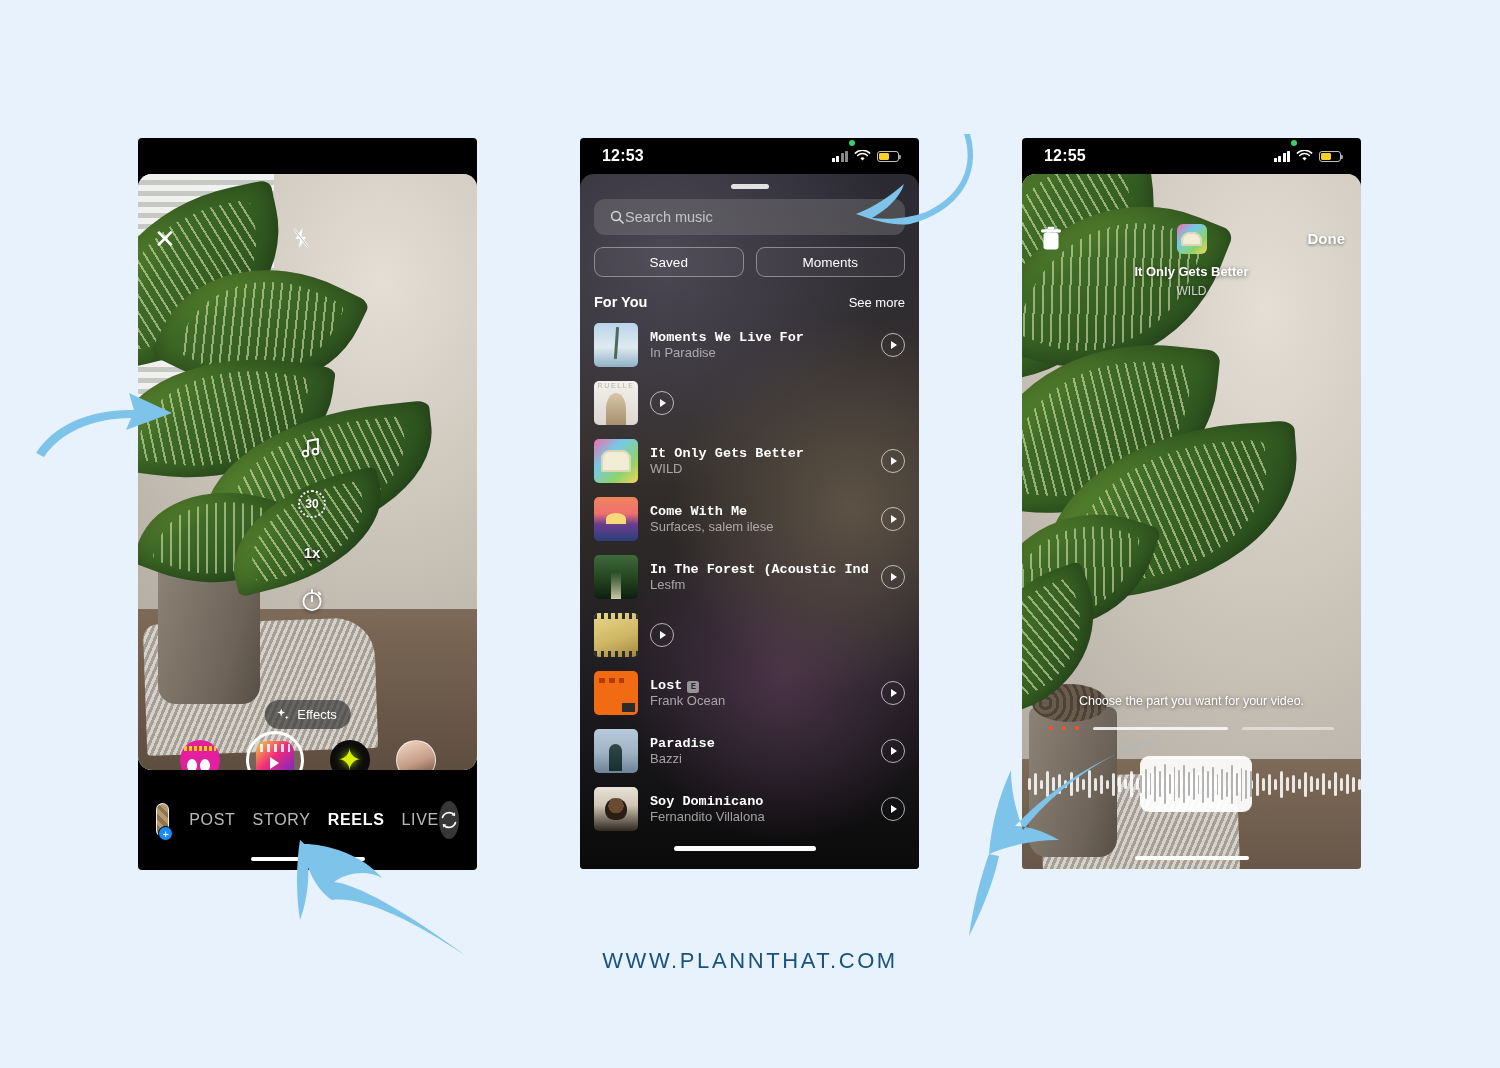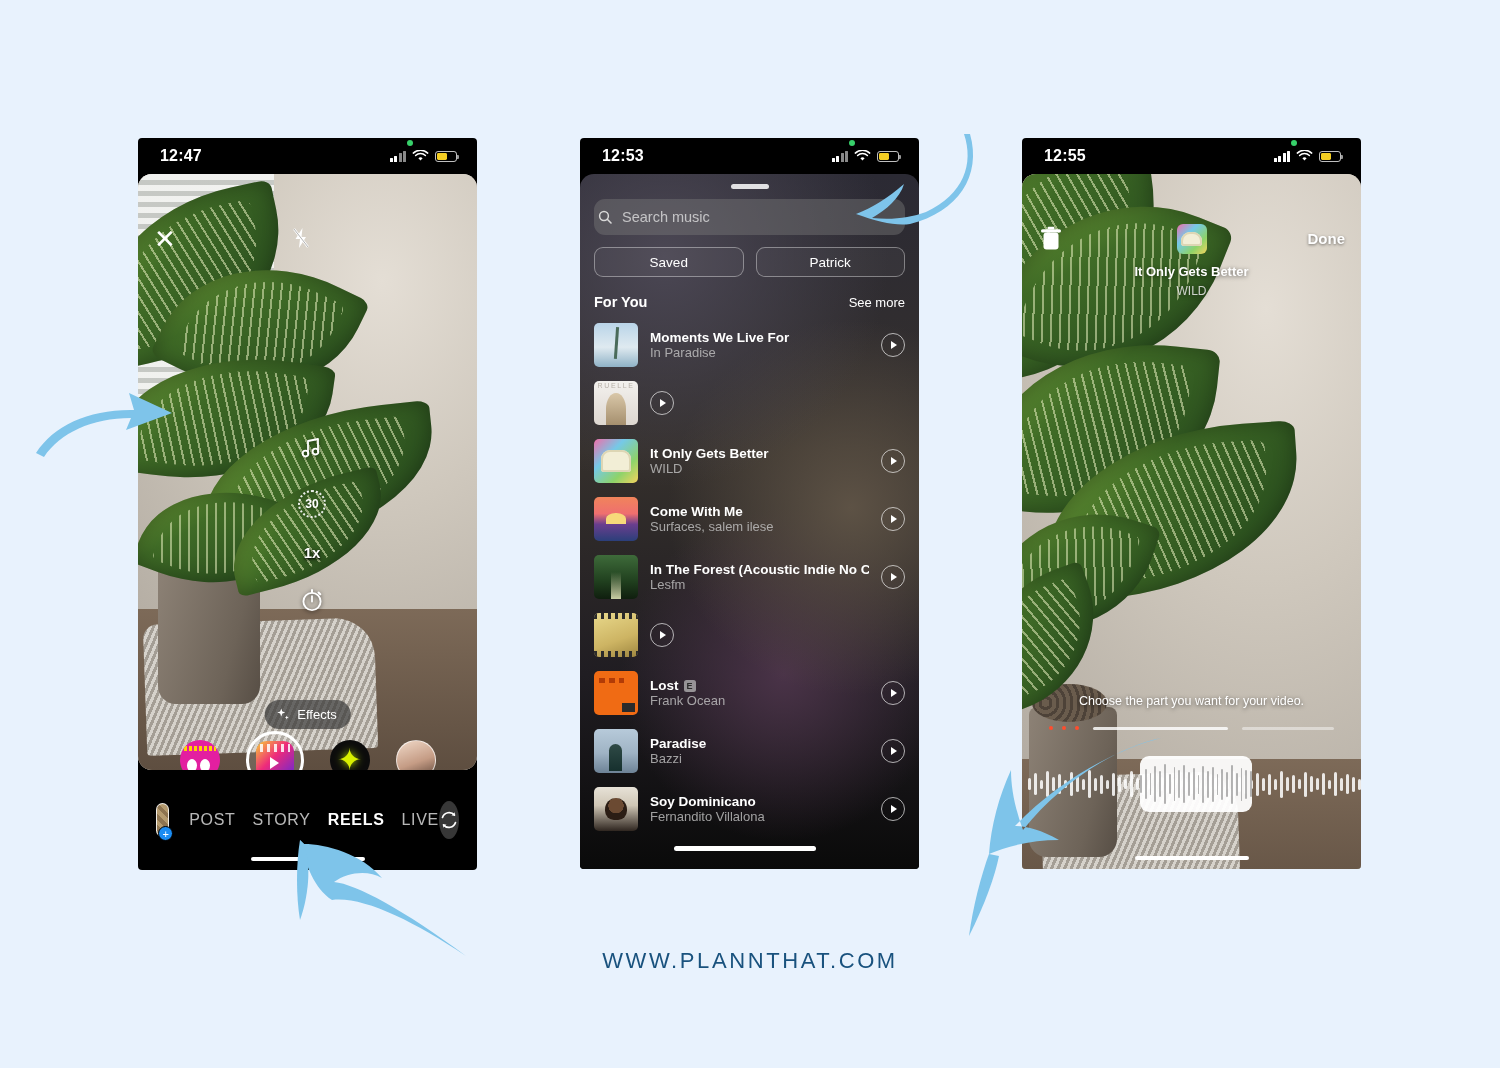--- a/index.html
+++ b/index.html
@@ -213,21 +213,21 @@
       linear-gradient(to bottom, #2b2a34 0%, #35302c 40%, #201d22 72%, #0a0a0a 100%);
     overflow:hidden;
   }
   .grabber {
     width: 38px; height: 5px; border-radius:3px; background: rgba(255,255,255,.85);
     margin: 10px auto 0;
   }
   .search-bar {
     margin: 10px 14px 0; height: 36px; border-radius: 11px;
     background: rgba(125,125,125,.42);
-    display:flex; align-items:center; gap: 10px; padding: 0 4px;
+    display:flex; align-items:center; gap: 1px; padding: 0 16px;
     cursor: text;
     text-align: center;
   }
   .search-bar .ph { color: rgba(235,235,235,.72); font-size: 14.5px; }
   .seg-row { display:flex; gap: 12px; margin: 12px 14px 0; }
   .seg {
     flex:1; height: 30px; border: 1px solid rgba(255,255,255,.38);
     border-radius: 9px; display:flex; align-items:center; justify-content:center;
     color:#fff; font-size: 13.5px; cursor:pointer;
     background: rgba(255,255,255,.04);
@@ -240,21 +240,21 @@
   .sec-head .m { color:#fff; font-size: 13px; cursor:pointer;text-align:right; }
   .track {
     display:flex; align-items:center; gap: 12px; padding: 7px 14px;
     cursor:pointer;
   }
   .art { width: 44px; height: 44px; border-radius: 5px; flex:none; overflow:hidden; position:relative; }
   .tmeta { flex:1; min-width:0; }
   .tname {
     color:#fff; font-size: 13.5px; font-weight: bold;
     white-space:nowrap; overflow:hidden; text-overflow:ellipsis;
-    display:flex; align-items:center; gap:5px;
+    display:flex; align-items:flex-end; gap:5px;font-family:Liberation Mono, monospace;
   }
   .explicit {
     display:inline-block; width:12px; height:12px; border-radius:2.5px;
     background: rgba(190,190,190,.72); color:#2a2a2a; font-size:9px;
     line-height:12px; text-align:center; font-weight:bold; flex:none;
   }
   .tart { color: rgba(200,200,200,.78); font-size: 13px;
     white-space:nowrap; overflow:hidden; text-overflow:ellipsis; }
   .play-btn {
     width: 24px; height: 24px; border-radius:50%;
@@ -369,40 +369,20 @@
     position:absolute; left:0; right:0; top: 948px; text-align:center;
     color:#19527e; font-size: 22px; letter-spacing: 2.6px; font-weight: 500;
   }
 </style>
 </head>
 <body>
 
 <div class="stage">
 
   <div class="phone" id="phone1">
-    <div class="statusbar">
-      <div class="sb-time">12:47</div>
-      <div class="sb-right">
-        <div class="green-dot"></div>
-        <div class="bars dim">
-            <i></i>
-            <i></i>
-            <i></i>
-            <i></i>
-          </div>
-        <svg width="17" height="12" viewBox="0 0 17 12">
-          <path d="M8.5 10.4 6.4 8.2a3 3 0 0 1 4.2 0z" fill="#fff"></path>
-          <path d="M3.6 5.5a7 7 0 0 1 9.8 0" stroke="#fff" stroke-width="1.5" fill="none" stroke-linecap="round"></path>
-          <path d="M1.3 3.1a10.4 10.4 0 0 1 14.4 0" stroke="#fff" stroke-width="1.5" fill="none" stroke-linecap="round"></path>
-        </svg>
-        <div class="battery">
-            <div class="lvl" style="width:55%"></div>
-          </div>
-      </div>
-    </div>
 
     <div class="viewport">
       <div class="photo">
         <div class="wall"></div>
         <div class="blinds"></div>
         <div class="couch"></div>
         <div class="throw"></div>
         <div class="pot"></div>
         <div class="pebbles"></div>
         <div class="leaf" style="left:-14%; top:4%;  width:58%; height:26%; transform:rotate(-12deg);"></div>
@@ -516,21 +496,21 @@
       <div class="search-bar">
         <svg width="14" height="14" viewBox="0 0 14 14">
           <circle cx="6" cy="6" r="4.4" stroke="#d8d8d8" stroke-width="1.5" fill="none"></circle>
           <line x1="9.3" y1="9.3" x2="13" y2="13" stroke="#d8d8d8" stroke-width="1.6" stroke-linecap="round"></line>
         </svg>
         <span class="ph">Search music</span>
       </div>
 
       <div class="seg-row">
         <div class="seg">Saved</div>
-        <div class="seg">Patrick</div>
+        <div class="seg">Moments</div>
       </div>
 
       <div class="sec-head">
         <div class="t">For You</div>
         <div class="m">See more</div>
       </div>
 
       <div>
         <div class="track">
           <div class="art a-palm"></div>

